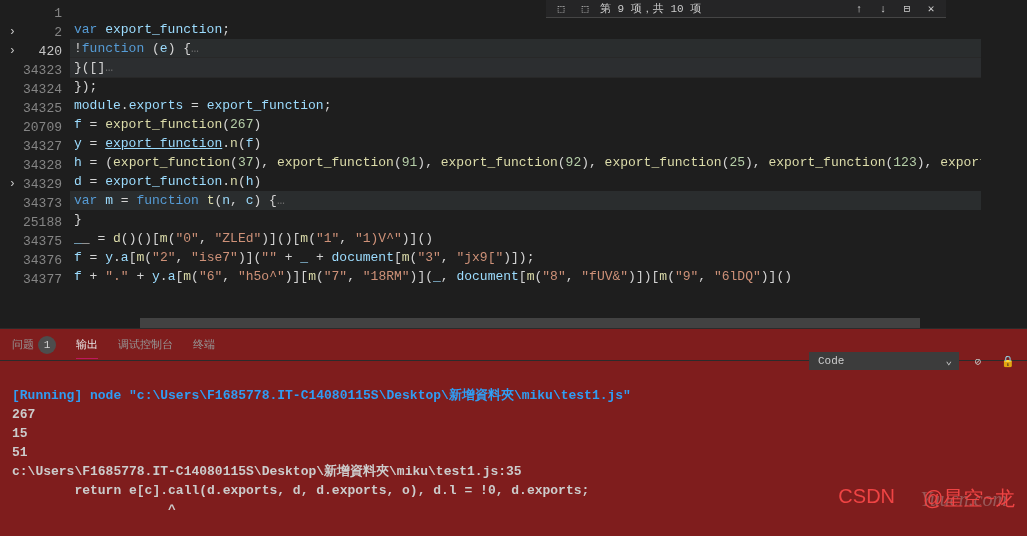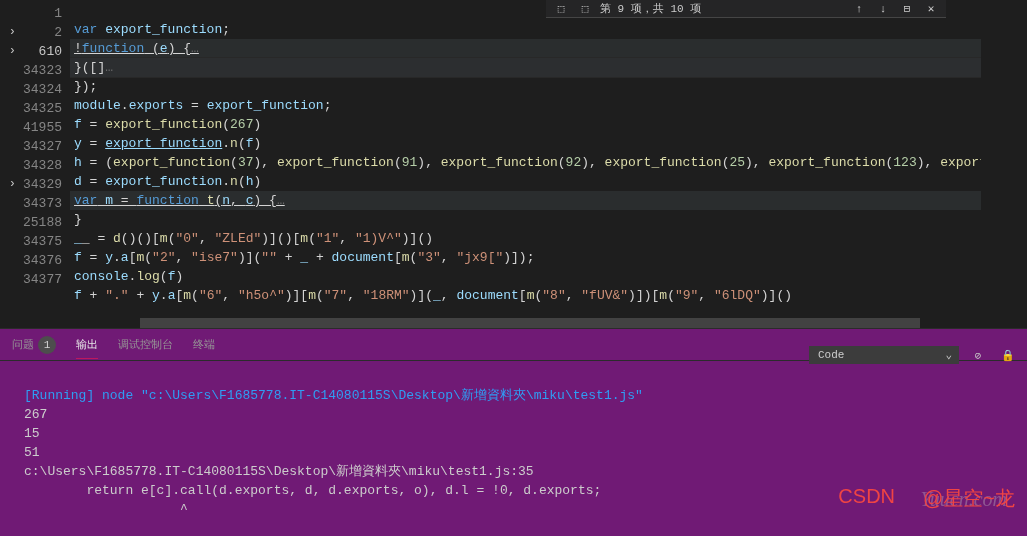--- a/index.html
+++ b/index.html
@@ -34,21 +34,21 @@
   font-size: 12px;
   cursor: pointer;
 }
 .code {
   flex: 1;
   padding-top: 20px;
   overflow: hidden;
   position: relative;
 }
 .line { height: 19px; line-height: 19px; white-space: pre; padding-left: 4px; }
-.line.hl { background: #2a2d2e; text-decoration: underline; }
+.line.hl { background: #2a2d2e; }
 .line.curr { background: rgba(58,61,65,0.5); outline: 1px solid #282828; }
 .kw { color: #569cd6; }
 .fn { color: #dcdcaa; }
 .va { color: #9cdcfe; }
 .nu { color: #b5cea8; }
 .st { color: #ce9178; }
 .pu { color: #d4d4d4; }
 .op { color: #d4d4d4; }
 .link { color: #9cdcfe; text-decoration: underline; }
 .dots { color: #6a6a6a; }
@@ -69,21 +69,21 @@
   position: absolute;
   right: 0;
   top: 0;
   width: 46px;
   height: 328px;
   background: #1e1e1e;
 }
 .panel {
   height: 208px;
   border-top: 1px solid #2b2b2b;
-  background: #701a75;
+  background: #7f1d1d;
   position: relative;
 }
 .tabs {
   height: 32px;
   display: flex;
   align-items: center;
   padding: 0 12px;
   gap: 20px;
   font-size: 11px;
   color: #969696;
@@ -99,21 +99,21 @@
   min-width: 18px;
   height: 18px;
   line-height: 18px;
   text-align: center;
   font-size: 11px;
   margin-left: 4px;
 }
 .right-tools {
   position: absolute;
   right: 8px;
-  top: 10px;
+  top: 16px;
   height: 32px;
   display: flex;
   align-items: center;
   gap: 8px;
 }
 .select {
   background: #3c3c3c;
   border: 1px solid #3c3c3c;
   color: #cccccc;
   font-size: 11px;
@@ -131,27 +131,28 @@
 .ico-btn {
   width: 22px;
   height: 22px;
   color: #c5c5c5;
   display: flex;
   align-items: center;
   justify-content: center;
   cursor: pointer;
 }
 .output {
-  padding: 6px 24px;
+  padding: 6px 12px;
   font-size: 13px;
   line-height: 19px;
   white-space: pre;
   color: #cccccc;
   height: 176px;
   overflow: hidden;
+  font-weight: bold;
 }
 .run { color: #2f9df4; }
 .cmd { color: #2f9df4; }
 .path { color: #cccccc; }
 .wm1 {
   position: absolute;
   right: 12px;
   top: 485px;
   color: #ef4444;
   font-size: 20px;
@@ -193,25 +194,25 @@
   <span class="sq">↑</span>
   <span class="sq">↓</span>
   <span class="sq">⊟</span>
   <span class="sq">✕</span>
 </div>
 
 <div class="editor">
   <div class="gutter">
     <div class="ln">1</div>
     <div class="ln"><span class="chev">›</span><span>2</span></div>
-    <div class="ln active"><span class="chev">›</span><span>610</span></div>
+    <div class="ln active"><span class="chev">›</span><span>420</span></div>
     <div class="ln">34323</div>
     <div class="ln">34324</div>
     <div class="ln">34325</div>
-    <div class="ln">41955</div>
+    <div class="ln">20709</div>
     <div class="ln">34327</div>
     <div class="ln">34328</div>
     <div class="ln"><span class="chev">›</span><span>34329</span></div>
     <div class="ln">34373</div>
     <div class="ln">25188</div>
     <div class="ln">34375</div>
     <div class="ln">34376</div>
     <div class="ln">34377</div>
   </div>
   <div class="code">
@@ -221,21 +222,20 @@
     <div class="line"><span class="pu">});</span></div>
     <div class="line"><span class="va">module</span><span class="pu">.</span><span class="va">exports</span><span class="op"> = </span><span class="va">export_function</span><span class="pu">;</span></div>
     <div class="line"><span class="va">f</span><span class="op"> = </span><span class="fn">export_function</span><span class="pu">(</span><span class="nu">267</span><span class="pu">)</span></div>
     <div class="line"><span class="va">y</span><span class="op"> = </span><span class="link">export_function</span><span class="pu">.</span><span class="fn">n</span><span class="pu">(</span><span class="va">f</span><span class="pu">)</span></div>
     <div class="line"><span class="va">h</span><span class="op"> = </span><span class="pu">(</span><span class="fn">export_function</span><span class="pu">(</span><span class="nu">37</span><span class="pu">), </span><span class="fn">export_function</span><span class="pu">(</span><span class="nu">91</span><span class="pu">), </span><span class="fn">export_function</span><span class="pu">(</span><span class="nu">92</span><span class="pu">), </span><span class="fn">export_function</span><span class="pu">(</span><span class="nu">25</span><span class="pu">), </span><span class="fn">export_function</span><span class="pu">(</span><span class="nu">123</span><span class="pu">), </span><span class="fn">export</span></div>
     <div class="line"><span class="va">d</span><span class="op"> = </span><span class="va">export_function</span><span class="pu">.</span><span class="fn">n</span><span class="pu">(</span><span class="va">h</span><span class="pu">)</span></div>
     <div class="line hl"><span class="kw">var</span><span class="va"> m</span><span class="op"> = </span><span class="kw">function</span><span class="fn"> t</span><span class="pu">(</span><span class="va">n</span><span class="pu">, </span><span class="va">c</span><span class="pu">) {</span><span class="dots">…</span></div>
     <div class="line"><span class="pu">}</span></div>
     <div class="line"><span class="va">_</span><span class="op">_ = </span><span class="fn">d</span><span class="pu">()()[</span><span class="fn">m</span><span class="pu">(</span><span class="st">"0"</span><span class="pu">, </span><span class="st">"ZLEd"</span><span class="pu">)]()[</span><span class="fn">m</span><span class="pu">(</span><span class="st">"1"</span><span class="pu">, </span><span class="st">"1)V^"</span><span class="pu">)]()</span></div>
     <div class="line"><span class="va">f</span><span class="op"> = </span><span class="va">y</span><span class="pu">.</span><span class="va">a</span><span class="pu">[</span><span class="fn">m</span><span class="pu">(</span><span class="st">"2"</span><span class="pu">, </span><span class="st">"ise7"</span><span class="pu">)](</span><span class="st">""</span><span class="op"> + </span><span class="va">_</span><span class="op"> + </span><span class="va">document</span><span class="pu">[</span><span class="fn">m</span><span class="pu">(</span><span class="st">"3"</span><span class="pu">, </span><span class="st">"jx9["</span><span class="pu">)]);</span></div>
-    <div class="line"><span class="va">console</span><span class="pu">.</span><span class="fn">log</span><span class="pu">(</span><span class="va">f</span><span class="pu">)</span></div>
     <div class="line"><span class="va">f</span><span class="op"> + </span><span class="st">"."</span><span class="op"> + </span><span class="va">y</span><span class="pu">.</span><span class="va">a</span><span class="pu">[</span><span class="fn">m</span><span class="pu">(</span><span class="st">"6"</span><span class="pu">, </span><span class="st">"h5o^"</span><span class="pu">)][</span><span class="fn">m</span><span class="pu">(</span><span class="st">"7"</span><span class="pu">, </span><span class="st">"18RM"</span><span class="pu">)](</span><span class="va">_</span><span class="pu">, </span><span class="va">document</span><span class="pu">[</span><span class="fn">m</span><span class="pu">(</span><span class="st">"8"</span><span class="pu">, </span><span class="st">"fUV&amp;"</span><span class="pu">)])[</span><span class="fn">m</span><span class="pu">(</span><span class="st">"9"</span><span class="pu">, </span><span class="st">"6lDQ"</span><span class="pu">)]()</span></div>
     <div class="hscroll">
         <div class="thumb"></div>
       </div>
   </div>
   <div class="minimap"></div>
 </div>
 
 <div class="panel">
   <div class="tabs">

